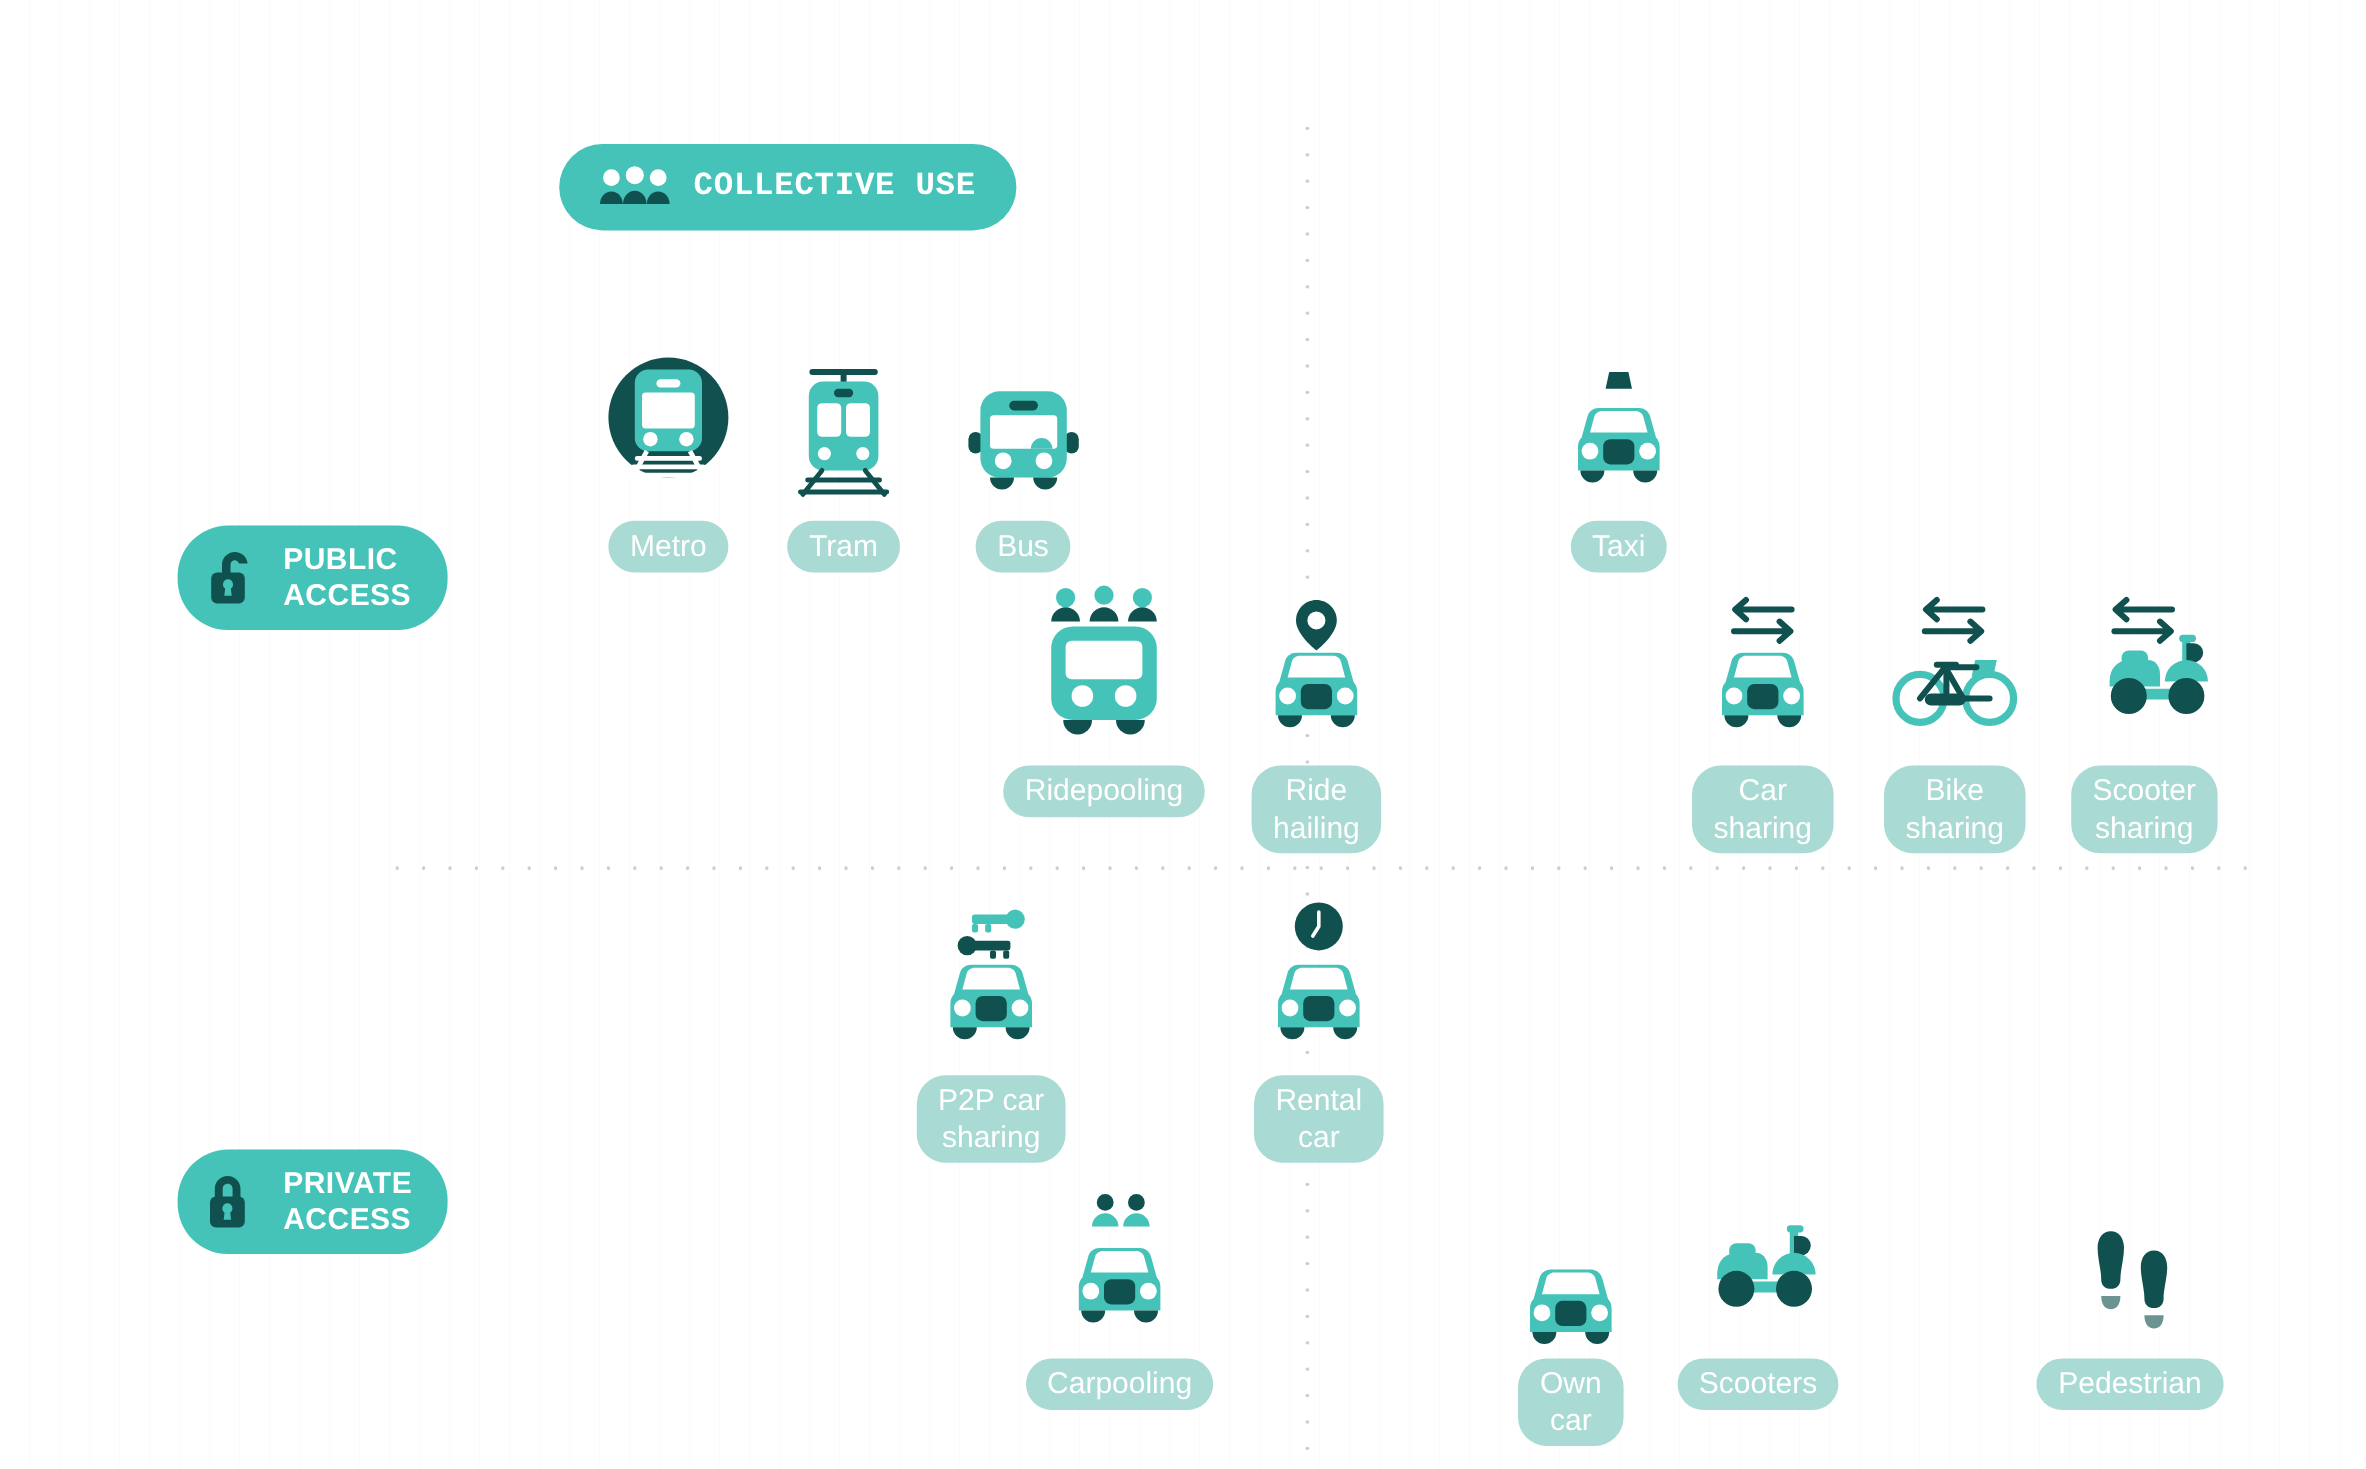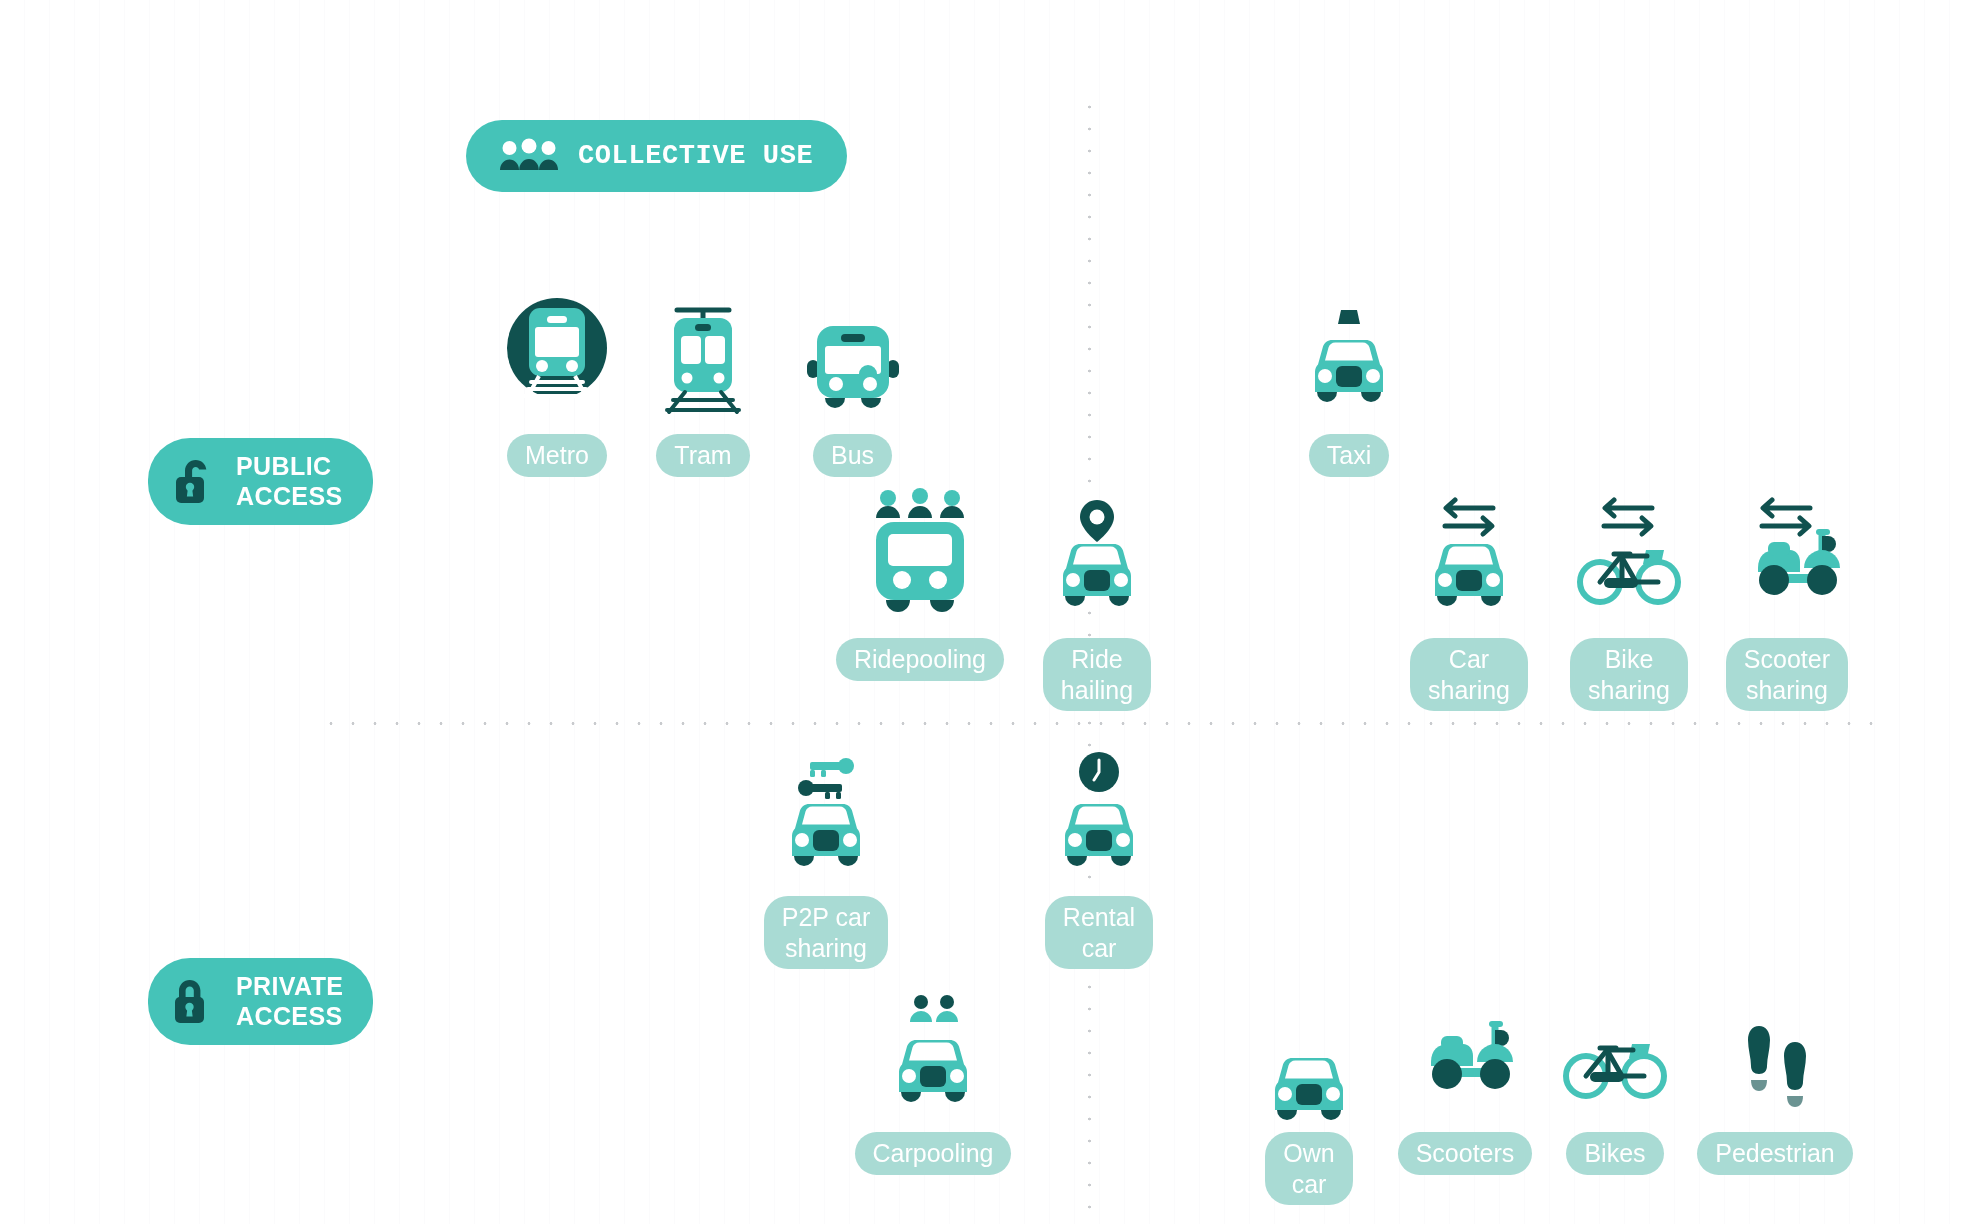--- a/index.html
+++ b/index.html
@@ -406,33 +406,20 @@
         <rect x="32" y="20" width="22" height="14" rx="6" fill="#45c3b8"></rect>
         <path d="M68 46a18 18 0 0 1 36 0z" fill="#45c3b8"></path>
         <rect x="24" y="52" width="76" height="9" rx="4.5" fill="#45c3b8"></rect>
         <circle cx="38" cy="58" r="15" fill="#10514f"></circle>
         <circle cx="86" cy="58" r="15" fill="#10514f"></circle>
       </svg>
     </div>
     <div class="chip">Scooters</div>
   </div>
 
-  <div class="mode" style="left:1560px; top:1016px; width:110px;">
-    <div class="mode-icon" style="height:98px">
-      <svg width="110" height="98" viewBox="0 0 110 98">
-        <circle cx="26" cy="60" r="20" fill="none" stroke="#45c3b8" stroke-width="6"></circle>
-        <circle cx="84" cy="60" r="20" fill="none" stroke="#45c3b8" stroke-width="6"></circle>
-        <path d="M72 28h18l-3 14H69z" fill="#45c3b8"></path>
-        <path d="M26 60 L47 34 L73 34 M47 34 L62 60 M62 60 L84 60 M40 32h16" stroke="#10514f" stroke-width="5" fill="none" stroke-linecap="round" stroke-linejoin="round"></path>
-        <rect x="30" y="56" width="34" height="10" rx="5" fill="#10514f"></rect>
-        <path d="M48 34v22" stroke="#10514f" stroke-width="5" stroke-linecap="round"></path>
-      </svg>
-    </div>
-    <div class="chip">Bikes</div>
-  </div>
 
   <div class="mode" style="left:1700px; top:1016px; width:150px;">
     <div class="mode-icon" style="height:98px">
       <svg width="96" height="98" viewBox="0 0 96 98">
         <g fill="#10514f">
           <path d="M32 10c7 0 11 6 11 14 0 9-3 18-3 26 0 5-3 8-8 8s-8-3-8-8c0-8-3-17-3-26 0-8 4-14 11-14z"></path>
           <path d="M24 64h16c0 7-3 11-8 11s-8-4-8-11z" opacity="0.62"></path>
           <path d="M68 26c7 0 11 6 11 14 0 9-3 18-3 26 0 5-3 8-8 8s-8-3-8-8c0-8-3-17-3-26 0-8 4-14 11-14z"></path>
           <path d="M60 80h16c0 7-3 11-8 11s-8-4-8-11z" opacity="0.62"></path>
         </g>

